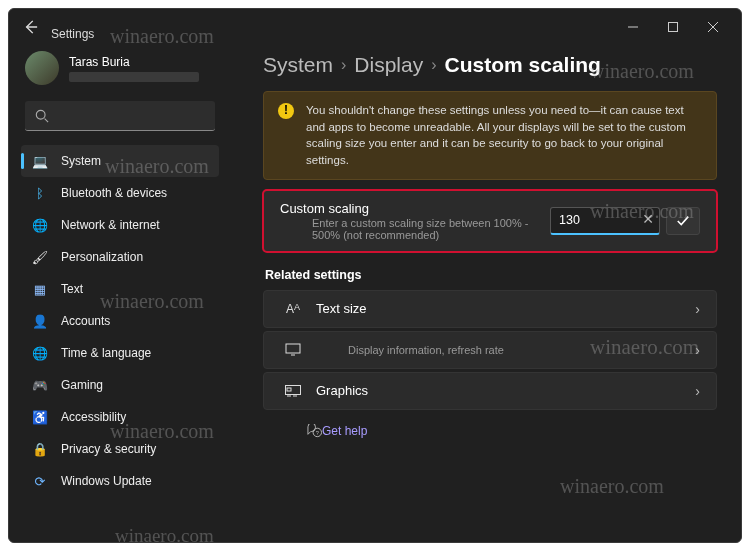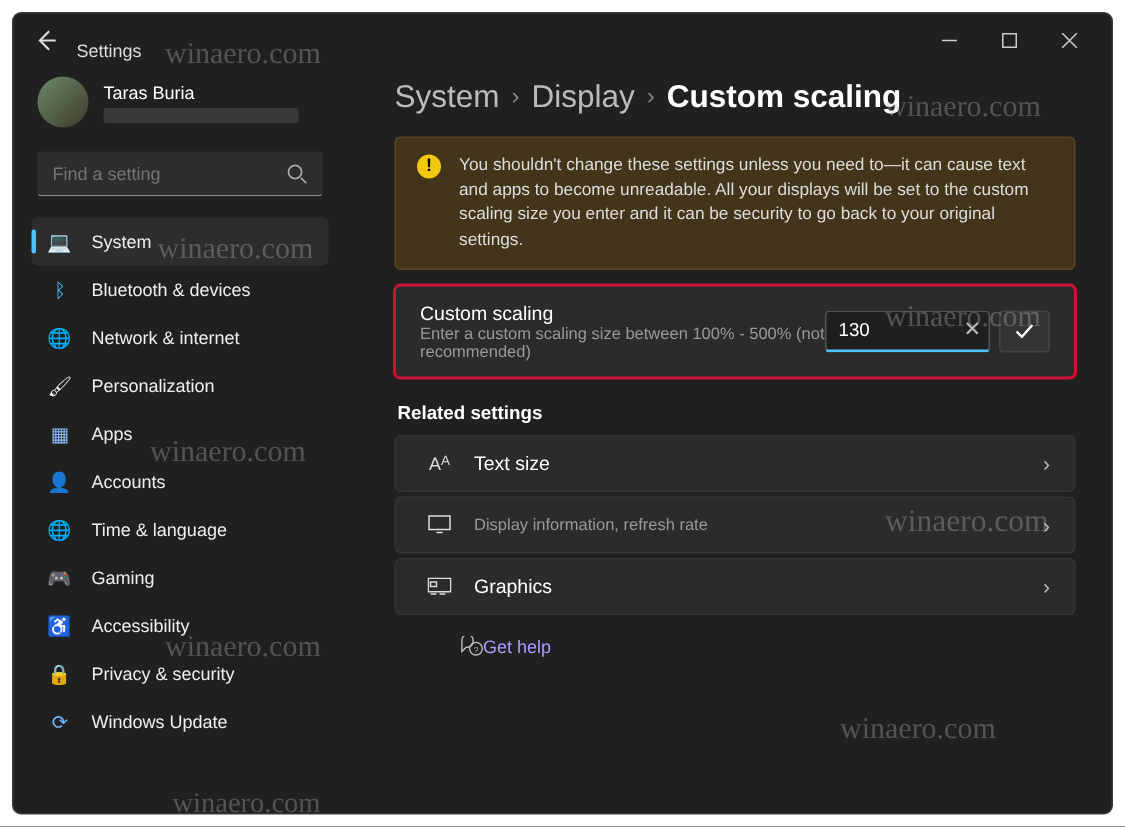--- a/index.html
+++ b/index.html
@@ -98,21 +98,21 @@
   }
   .card {
     background: #2b2b2b; border: 1px solid #343434; border-radius: 4px;
     padding: 10px 16px;
     display: flex; align-items: center;
     margin-bottom: 3px;
   }
   .card .icon-col { width: 26px; display:flex; justify-content:center; margin-right: 10px; color:#ddd;}
   .card .text-col { flex: 1; display:flex; flex-direction:column; }
   .card-title { font-size: 13px; color: #fff; }
-  .card-sub { font-size: 11px; color: #999; margin-top:1px;}
+  .card-sub { font-size: 11px; color: #999; margin-top:1px;margin-left:32px;}
   .card-chevron { color:#bbb; font-size:14px; margin-left:8px;}
   .scale-row { outline: 2px solid #d01030; outline-offset: -1px; }
   .scale-input-wrap { display: flex; align-items: flex-start; gap: 6px; }
   .scale-input {
     width: 110px; height: 28px;
     background: #1f1f1f; border: 1px solid #555; border-bottom: 2px solid #4cc2ff;
     border-radius: 3px;
     color: #fff; font-size: 12.5px;
     padding: 0 28px 0 8px;
     outline:none;
@@ -173,21 +173,20 @@
   <div class="content">
     <div class="sidebar">
       <div class="user">
         <div class="avatar"></div>
         <div class="user-info">
           <span class="user-name">Taras Buria</span>
           <span class="user-email"></span>
         </div>
       </div>
       <div class="search-box">
-        <input type="text" placeholder="Find a setting" style="">
         <svg width="14" height="14" viewBox="0 0 16 16">
             <circle cx="6.5" cy="6.5" r="5" stroke="#aaa" fill="none" stroke-width="1.3"></circle>
             <path d="M11 11l4 4" stroke="#aaa" stroke-width="1.3"></path>
           </svg>
       </div>
       <ul class="nav">
         <li class="nav-item active">
             <span class="nav-icon">💻</span>
             <span>System</span>
           </li>
@@ -198,21 +197,21 @@
         <li class="nav-item">
             <span class="nav-icon" style="color:#4cc2ff">🌐</span>
             <span>Network &amp; internet</span>
           </li>
         <li class="nav-item">
             <span class="nav-icon">🖌</span>
             <span>Personalization</span>
           </li>
         <li class="nav-item">
             <span class="nav-icon" style="color:#8fbfff">▦</span>
-            <span>Apps</span>
+            <span>Text</span>
           </li>
         <li class="nav-item">
             <span class="nav-icon">👤</span>
             <span>Accounts</span>
           </li>
         <li class="nav-item">
             <span class="nav-icon" style="color:#7ab8ff">🌐</span>
             <span>Time &amp; language</span>
           </li>
         <li class="nav-item">

